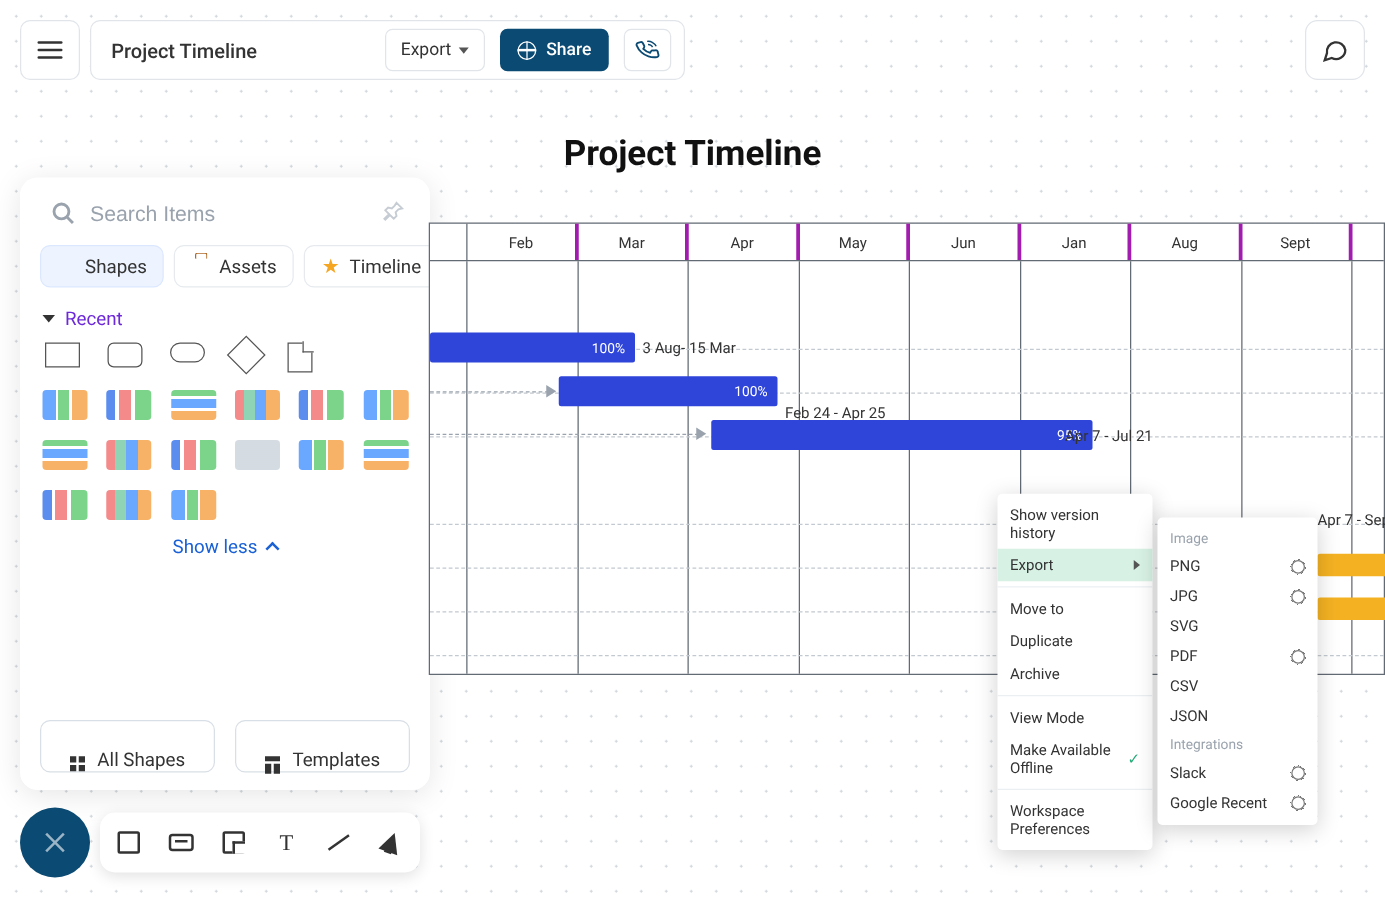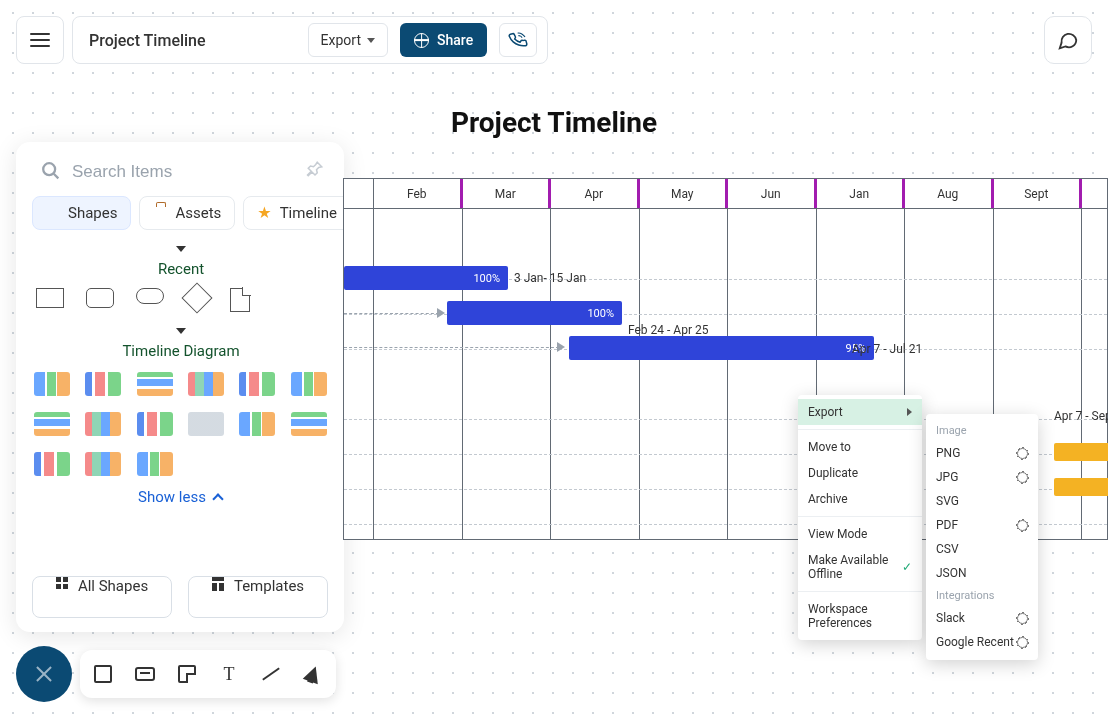--- a/index.html
+++ b/index.html
@@ -75,21 +75,21 @@
   display:flex;align-items:center;gap:8px;padding:7px 13px;border-radius:8px;
   border:1px solid #e6eaee;font-size:15px;color:#333;background:#fff;
 }
 .tab.active{ background:#eef4ff; border-color:#dbe7ff;}
 .tab-icon{width:14px;height:14px;display:inline-block;}
 .diamond-ic{width:12px;height:12px;background:#4a6cf7;transform:rotate(45deg);}
 .briefcase-ic{width:14px;height:11px;background:#b06b2a;border-radius:2px;position:relative;}
 .briefcase-ic::before{content:"";position:absolute;top:-4px;left:3px;width:8px;height:4px;border:1.5px solid #b06b2a;border-bottom:none;border-radius:2px 2px 0 0;}
 .star-ic{color:#f5a623;font-size:16px;line-height:1;}
 .section-hdr{
-  display:flex;align-items:center;gap:8px;font-size:15px;color:#14532d;margin:6px 0 8px 2px;flex-direction:column;
+  display:flex;align-items:center;gap:8px;font-size:15px;color:#6d28d9;margin:6px 0 8px 2px;
 }
 .tri-down{width:0;height:0;border-left:5px solid transparent;border-right:5px solid transparent;border-top:6px solid #333;}
 .shape-row{display:flex;gap:22px;padding:2px 0 10px 4px;}
 .sh{width:28px;height:20px;border:1.8px solid #555;}
 .sh.rect{}
 .sh.round{border-radius:5px;}
 .sh.pill{border-radius:999px;height:16px;}
 .sh.dia{width:22px;height:22px;border:1.8px solid #555;transform:rotate(45deg);margin-top:-1px;}
 .sh.page{width:20px;height:24px;border:1.8px solid #555;position:relative;}
 .sh.page::after{content:"";position:absolute;top:-2px;right:-2px;width:8px;height:8px;background:#fff;border-left:1.8px solid #555;border-bottom:1.8px solid #555;}
@@ -99,21 +99,21 @@
 }
 .thumb.v2{background:linear-gradient(90deg,#5b8def 0 20%, transparent 20% 28%, #f58a8a 28% 55%, transparent 55% 63%, #7bd48a 63% 100%);}
 .thumb.v3{background:linear-gradient(0deg,#f7b267 0 30%, transparent 30% 40%, #6aa7ff 40% 70%, transparent 70% 80%, #7bd48a 80% 100%);}
 .thumb.v4{background:linear-gradient(90deg,#f58a8a 0 20%, #8fd5b5 20% 45%, #6aa7ff 45% 70%, #f7b267 70% 100%);}
 .thumb.v5{background:linear-gradient(90deg,#b8c3ce 0 100%); opacity:.6;}
 .showless{display:flex;align-items:center;justify-content:center;gap:8px;color:#1a61d6;font-size:15px;margin-top:8px;}
 .chev-up{width:8px;height:8px;border-left:2px solid #1a61d6;border-top:2px solid #1a61d6;transform:rotate(45deg);margin-top:3px;}
 .panel-footer{display:flex;gap:16px;margin-top:auto;padding-top:18px;}
 .foot-btn{
   flex:1;height:42px;border:1px solid #d9dfe6;border-radius:8px;background:#fff;
-  display:flex;align-items:flex-start;justify-content:center;gap:10px;font-size:15px;color:#333;
+  display:flex;align-items:flex-end;justify-content:center;gap:10px;font-size:15px;color:#333;
 }
 .grid-ic{width:12px;height:12px;display:grid;grid-template-columns:1fr 1fr;grid-template-rows:1fr 1fr;gap:2px;}
 .grid-ic span{background:#333;}
 .tmpl-ic{width:12px;height:12px;display:grid;grid-template-columns:1fr 1fr;gap:2px;}
 .tmpl-ic span:first-child{grid-column:1/3;height:4px;background:#333;}
 .tmpl-ic span{background:#333;height:8px;}
 
 .canvas-title{
   position:absolute; top:106px; left:0; right:0; text-align:center;
   font-size:28px; font-weight:700; color:#111;
@@ -140,21 +140,21 @@
 .ctx{
   position:absolute;top:395px;left:798px;width:124px;background:#fff;border-radius:4px;
   box-shadow:0 4px 18px rgba(0,0,0,0.18);padding:4px 0;font-size:12px;color:#333;
 }
 .ctx-item{padding:6px 10px;display:flex;align-items:center;justify-content:space-between;}
 .ctx-item.hi{background:#d7f1e4;}
 .ctx-sep{height:1px;background:#eceff2;margin:4px 0;}
 .chk{color:#2a7;}
 .subarrow{width:0;height:0;border-top:4px solid transparent;border-bottom:4px solid transparent;border-left:5px solid #555;}
 .submenu{
-  position:absolute;top:414px;left:926px;width:112px;background:#fff;border-radius:4px;
+  position:absolute;top:414px;left:926px;width:128px;background:#fff;border-radius:4px;
   box-shadow:0 4px 18px rgba(0,0,0,0.18);padding:6px 0;font-size:12px;color:#333;
 }
 .sub-hdr{color:#9aa3ad;padding:4px 10px 4px 10px;font-size:11px;}
 .sub-item{padding:5px 10px;display:flex;align-items:center;justify-content:space-between;}
 .gear{width:11px;height:11px;border:1.5px solid #777;border-radius:50%;position:relative;}
 .gear::before{content:"";position:absolute;inset:-3px;border-radius:50%;
   background:
    radial-gradient(circle,transparent 52%, #777 52% 58%, transparent 58%);
   -webkit-mask: conic-gradient(#000 0 20deg, transparent 20deg 45deg,#000 45deg 65deg,transparent 65deg 90deg,#000 90deg 110deg,transparent 110deg 135deg,#000 135deg 155deg,transparent 155deg 180deg,#000 180deg 200deg,transparent 200deg 225deg,#000 225deg 245deg,transparent 245deg 270deg,#000 270deg 290deg,transparent 290deg 315deg,#000 315deg 335deg,transparent 335deg 360deg);
 }
@@ -255,24 +255,20 @@
     <span>Recent</span>
   </div>
   <div class="shape-row">
     <span class="sh rect"></span>
     <span class="sh round"></span>
     <span class="sh pill"></span>
     <span class="sh dia"></span>
     <span class="sh page"></span>
   </div>
 
-  <div class="section-hdr">
-    <span class="tri-down"></span>
-    <span>Timeline Diagram</span>
-  </div>
   <div class="thumb-grid">
     <span class="thumb"></span>
     <span class="thumb v2"></span>
     <span class="thumb v3"></span>
     <span class="thumb v4"></span>
     <span class="thumb v2"></span>
     <span class="thumb"></span>
     <span class="thumb v3"></span>
     <span class="thumb v4"></span>
     <span class="thumb v2"></span>
@@ -343,21 +339,21 @@
     <div class="dashrow" style="top:105px;"></div>
     <div class="dashrow" style="top:140px;"></div>
     <div class="dashrow" style="top:210px;"></div>
     <div class="dashrow" style="top:245px;"></div>
     <div class="dashrow" style="top:280px;"></div>
     <div class="dashrow" style="top:315px;"></div>
 
     <div class="bar" style="top:57px;left:0px;width:164px;">
       <span>100%</span>
     </div>
-    <span class="bar-label" style="top:62px;left:170px;">3 Jan- 15 Jan</span>
+    <span class="bar-label" style="top:62px;left:170px;">3 Aug- 15 Mar</span>
 
     <div class="arrowline" style="top:104px;left:0;width:95px;"></div>
     <div class="arrowhead" style="top:99px;left:93px;"></div>
 
     <div class="bar" style="top:92px;left:103px;width:175px;">
       <span>100%</span>
     </div>
     <span class="bar-label" style="top:114px;left:284px;">Feb 24 - Apr 25</span>
 
     <div class="arrowline" style="top:138px;left:0;width:215px;"></div>
@@ -368,20 +364,23 @@
     </div>
     <span class="bar-label" style="top:133px;left:508px;">Apr 7 - Jul 21</span>
 
     <span class="bar-label" style="top:200px;left:710px;">Apr 7 - Sep11</span>
     <div class="bar yellow" style="top:234px;left:710px;width:60px;height:18px;"></div>
     <div class="bar yellow" style="top:269px;left:710px;width:60px;height:18px;"></div>
   </div>
 </div>
 
 <div class="ctx">
+  <div class="ctx-item">
+      <span>Show version history</span>
+    </div>
   <div class="ctx-item hi">
     <span>Export</span>
     <span class="subarrow"></span>
   </div>
   <div class="ctx-sep"></div>
   <div class="ctx-item">
       <span>Move to</span>
     </div>
   <div class="ctx-item">
       <span>Duplicate</span>

